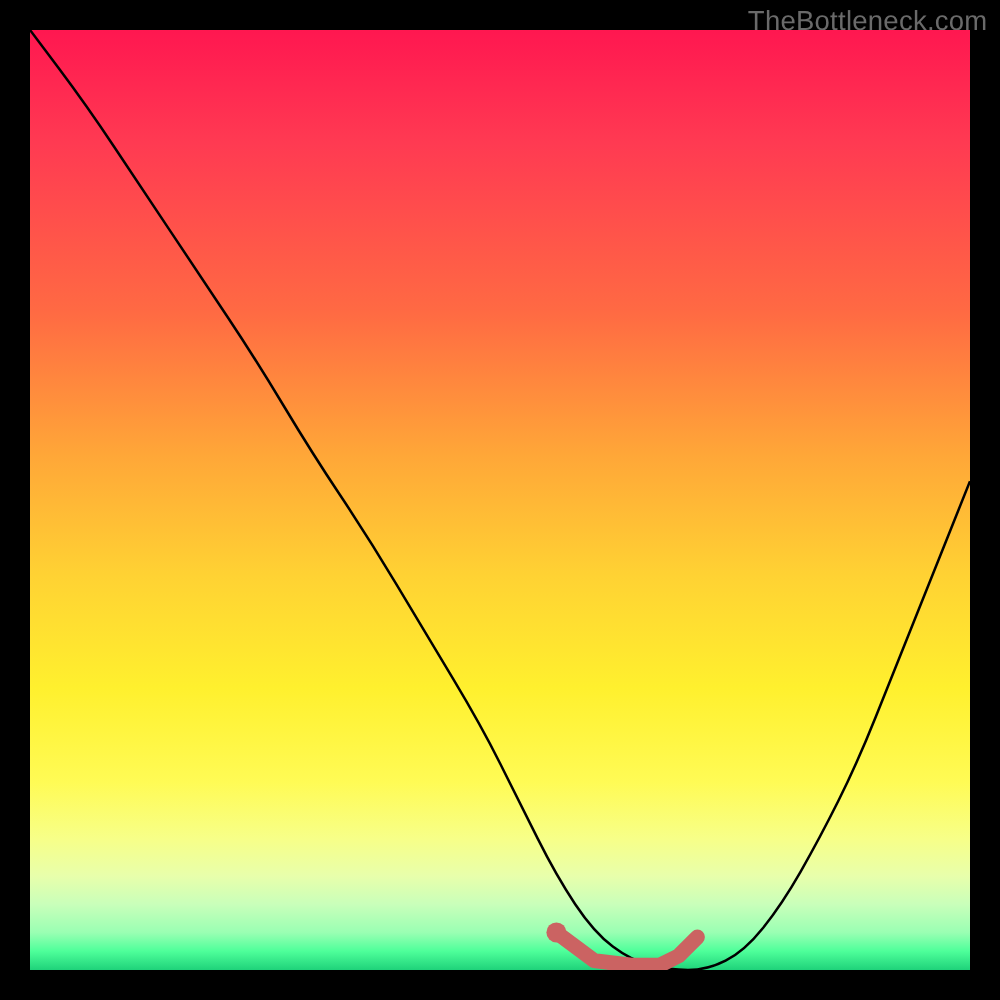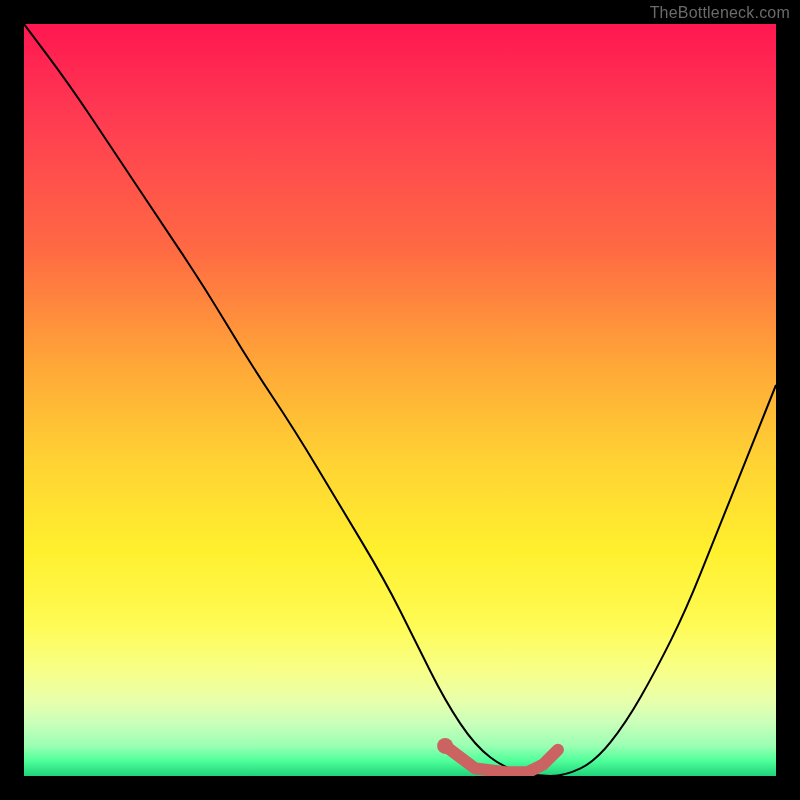--- a/index.html
+++ b/index.html
@@ -39,21 +39,21 @@
       #9affb3 96%,
       #4eff9a 98%,
       #1fd27a 100%
     );
   }
   .watermark {
     position: absolute;
     top: 4px;
     right: 10px;
     color: #6a6a6a;
-    font-size: 16px;
+    font-size: 22px;
     font-weight: 400;
     letter-spacing: 0.2px;
     user-select: none;
   }
   svg.overlay {
     position: absolute;
     left: 0;
     top: 0;
     width: 752px;
     height: 752px;

